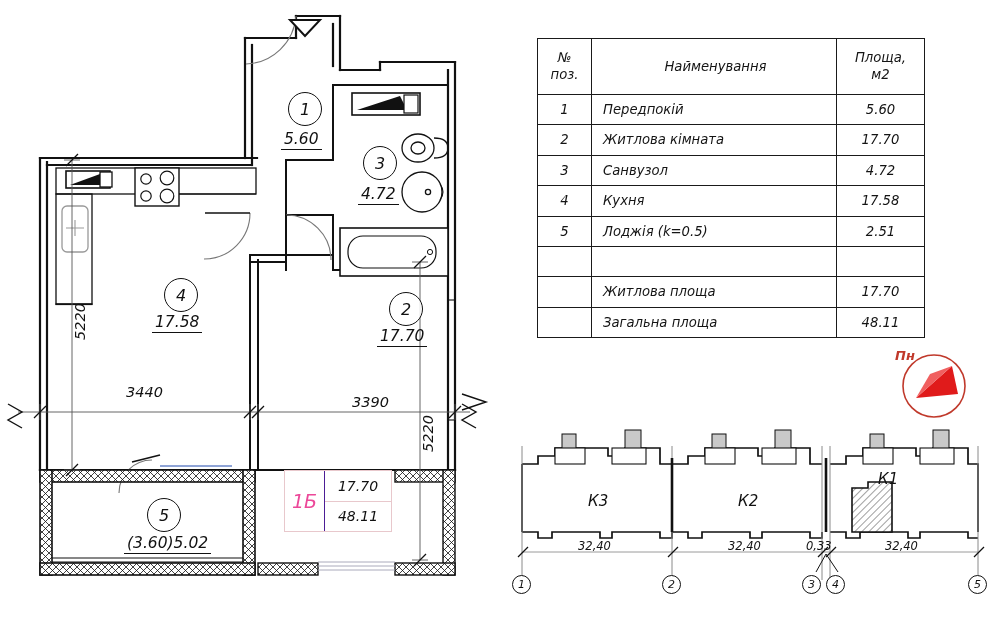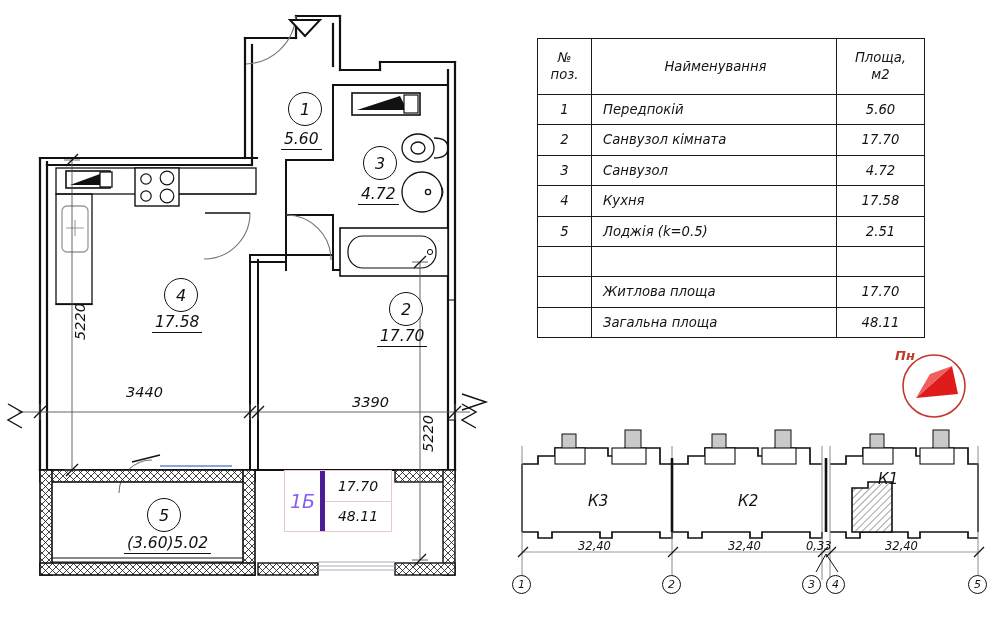--- a/index.html
+++ b/index.html
@@ -93,22 +93,22 @@
   
   #apt-box {
     left: 284px; top: 470px;
     width: 108px; height: 62px;
     border: 1px solid #e8c8cc;
     display: flex;
   }
   #apt-box .lbl {
     width: 40px;
     display: flex; align-items: center; justify-content: center;
-    font-style: italic; font-size: 19px; color: #8b5cf6;
-    border-right: 5px solid #4c1d95;
+    font-style: italic; font-size: 19px; color: #ec4899;
+    border-right: 1px solid #4c1d95;
   }
   #apt-box .vals { flex: 1; display: flex; flex-direction: column; }
   #apt-box .vals div {
     flex: 1; display: flex; align-items: center; justify-content: center;
     font-style: italic; font-size: 14px; color: #111;
   }
   #apt-box .vals div:first-child { border-bottom: 1px solid #e8c8cc; }
 
   
   .kp-label {
@@ -368,21 +368,21 @@
         </tr>
       </thead>
       <tbody id="spec-body">
           <tr>
             <td class="col-num">1</td>
             <td class="col-name">Передпокій</td>
             <td class="col-area">5.60</td>
           </tr>
           <tr>
             <td class="col-num">2</td>
-            <td class="col-name">Санвузол кімната</td>
+            <td class="col-name">Житлова кімната</td>
             <td class="col-area red">17.70</td>
           </tr>
           <tr>
             <td class="col-num">3</td>
             <td class="col-name">Санвузол</td>
             <td class="col-area">4.72</td>
           </tr>
           <tr>
             <td class="col-num">4</td>
             <td class="col-name">Кухня</td>

